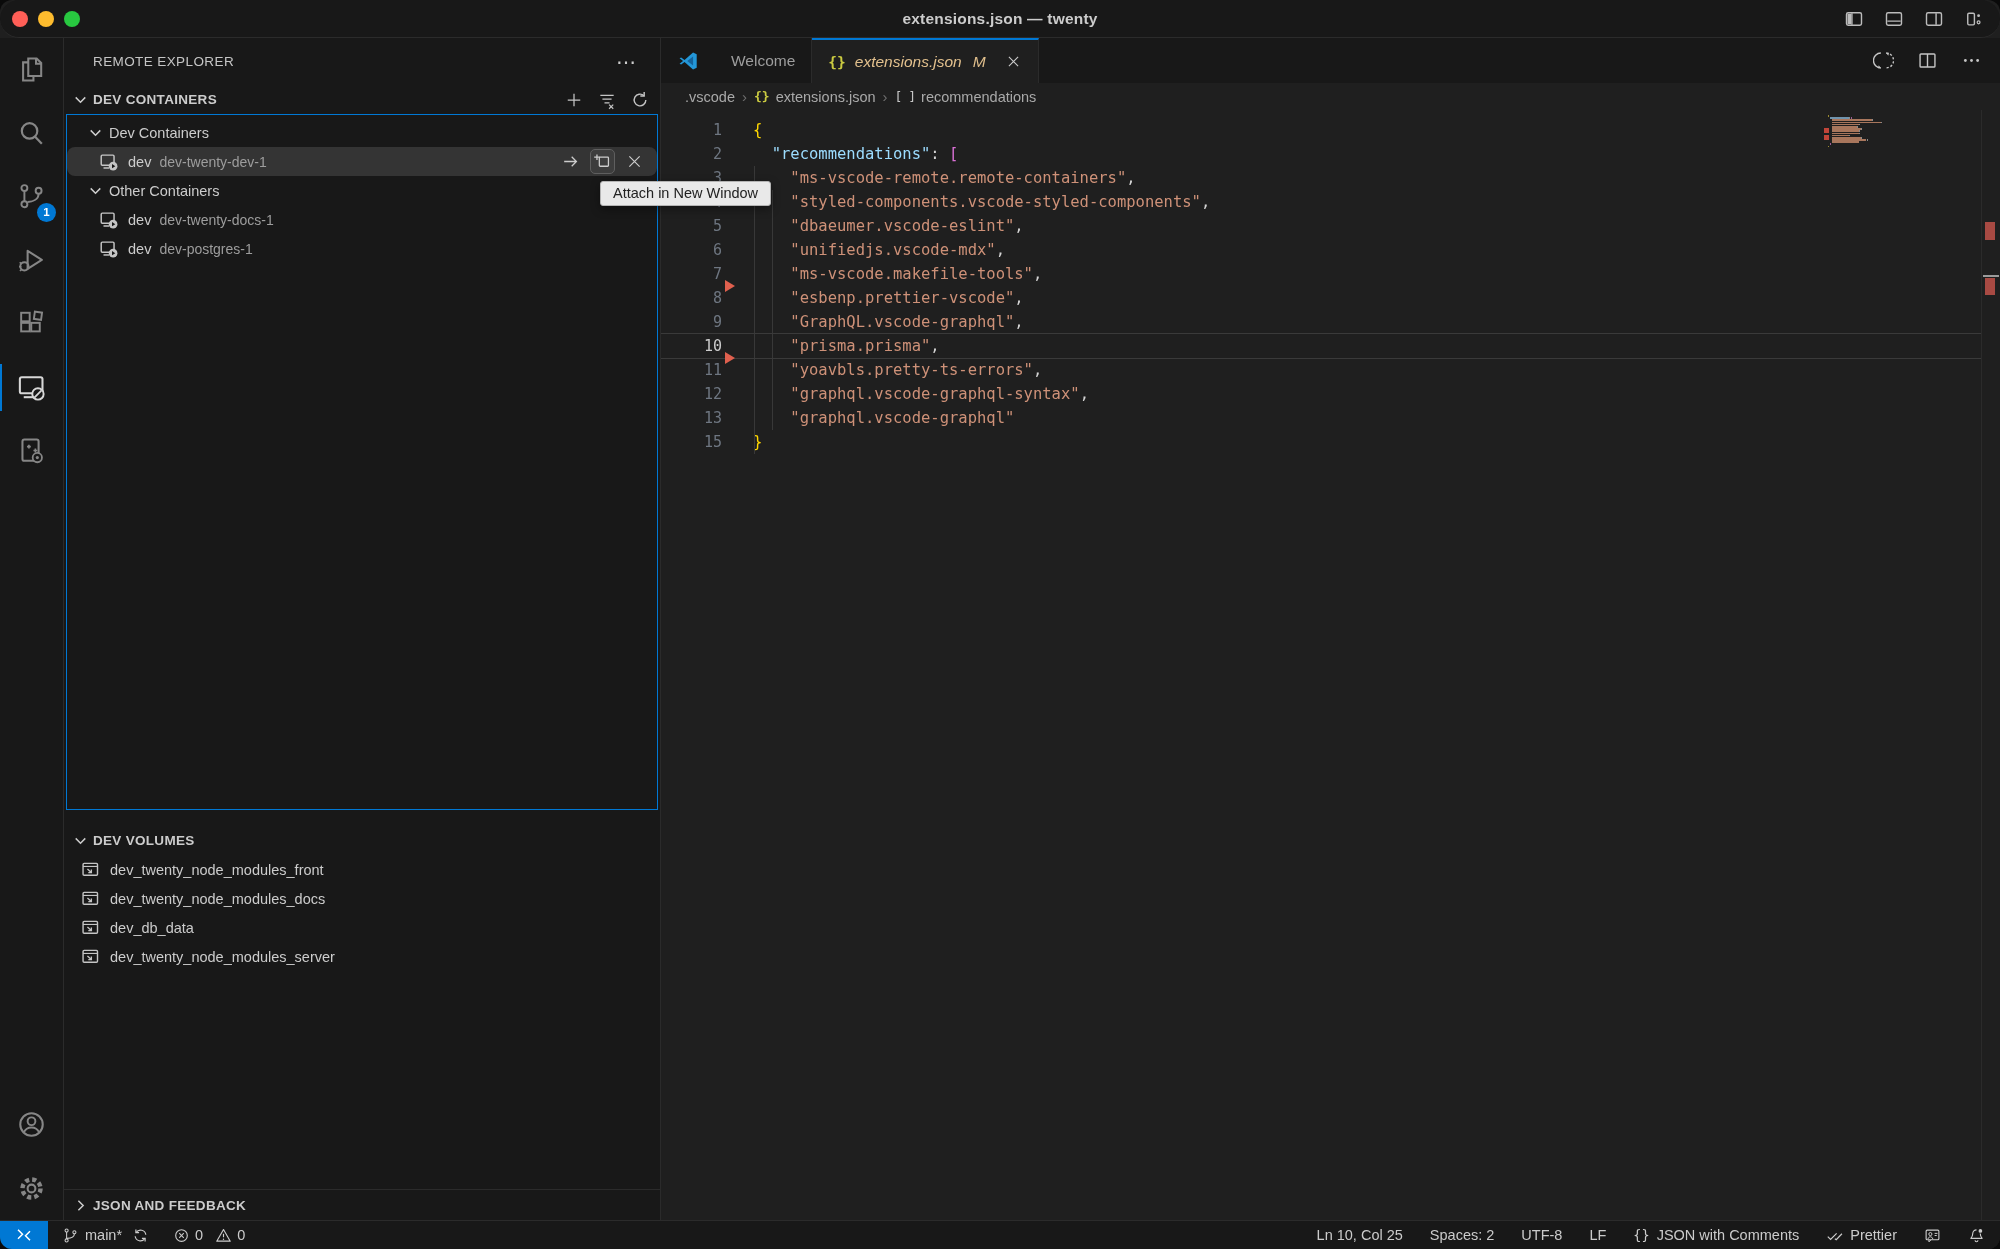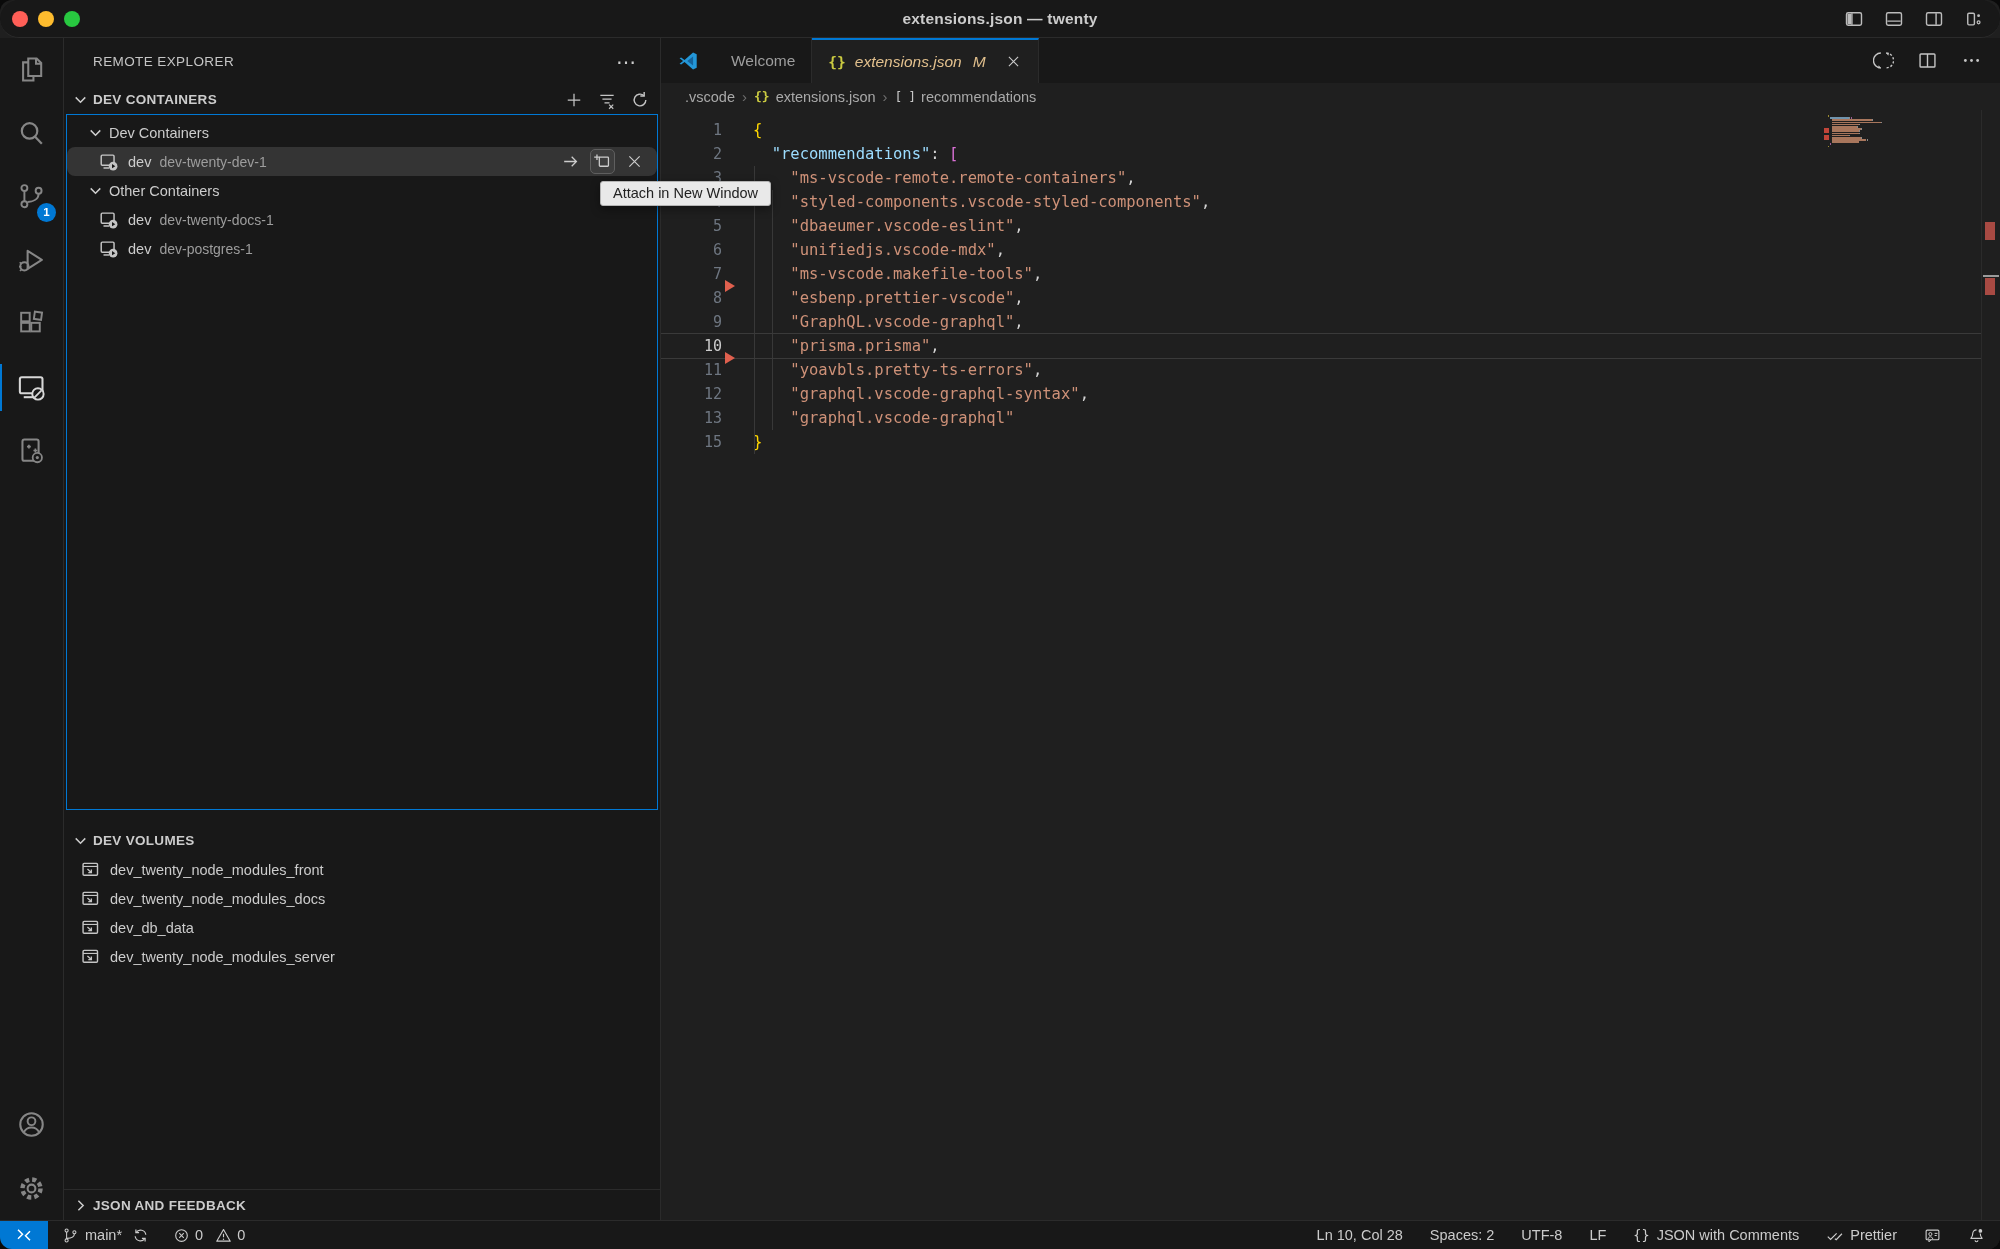--- a/index.html
+++ b/index.html
@@ -628,21 +628,21 @@
           <use href="#i-error"></use>
         </svg>
       <span>0</span>
       <svg style="margin-left:7px;">
           <use href="#i-warning"></use>
         </svg>
       <span>0</span>
     </div>
     <div class="sb-right">
       <span class="sb-item">
-          <span>Ln 10, Col 28</span>
+          <span>Ln 10, Col 25</span>
         </span>
       <span class="sb-item">
           <span>Spaces: 2</span>
         </span>
       <span class="sb-item">
           <span>UTF-8</span>
         </span>
       <span class="sb-item">
           <span>LF</span>
         </span>

